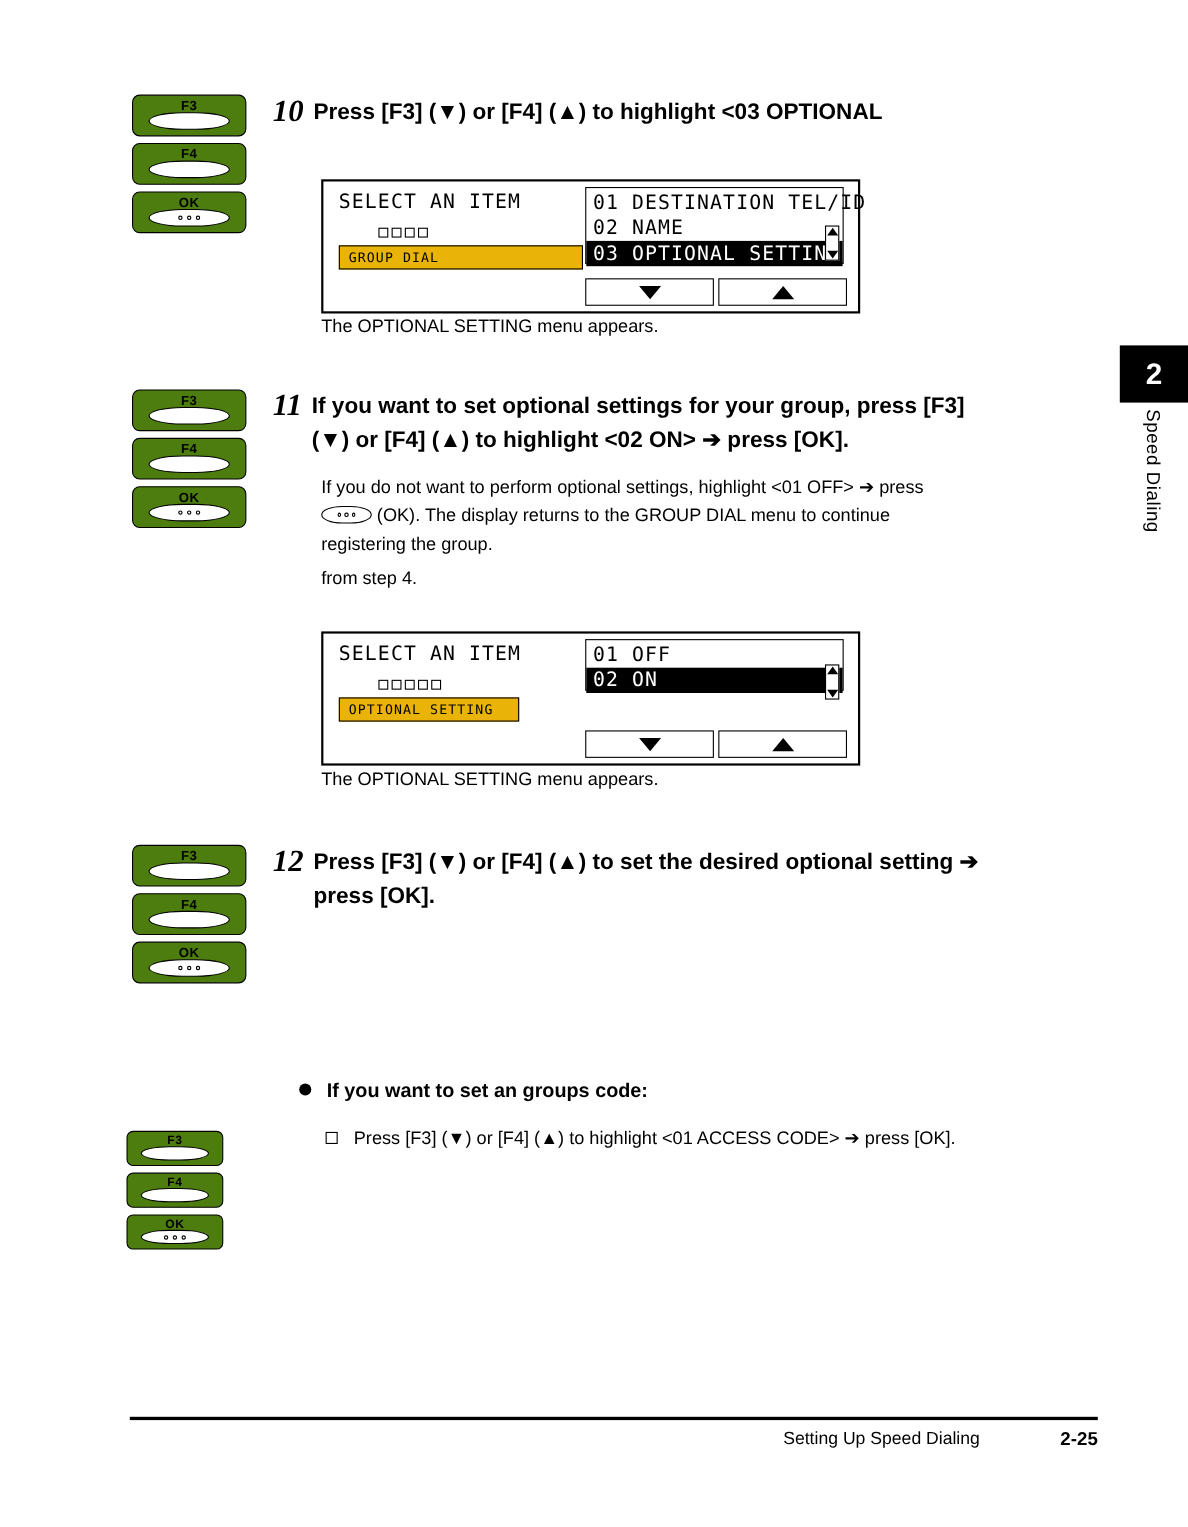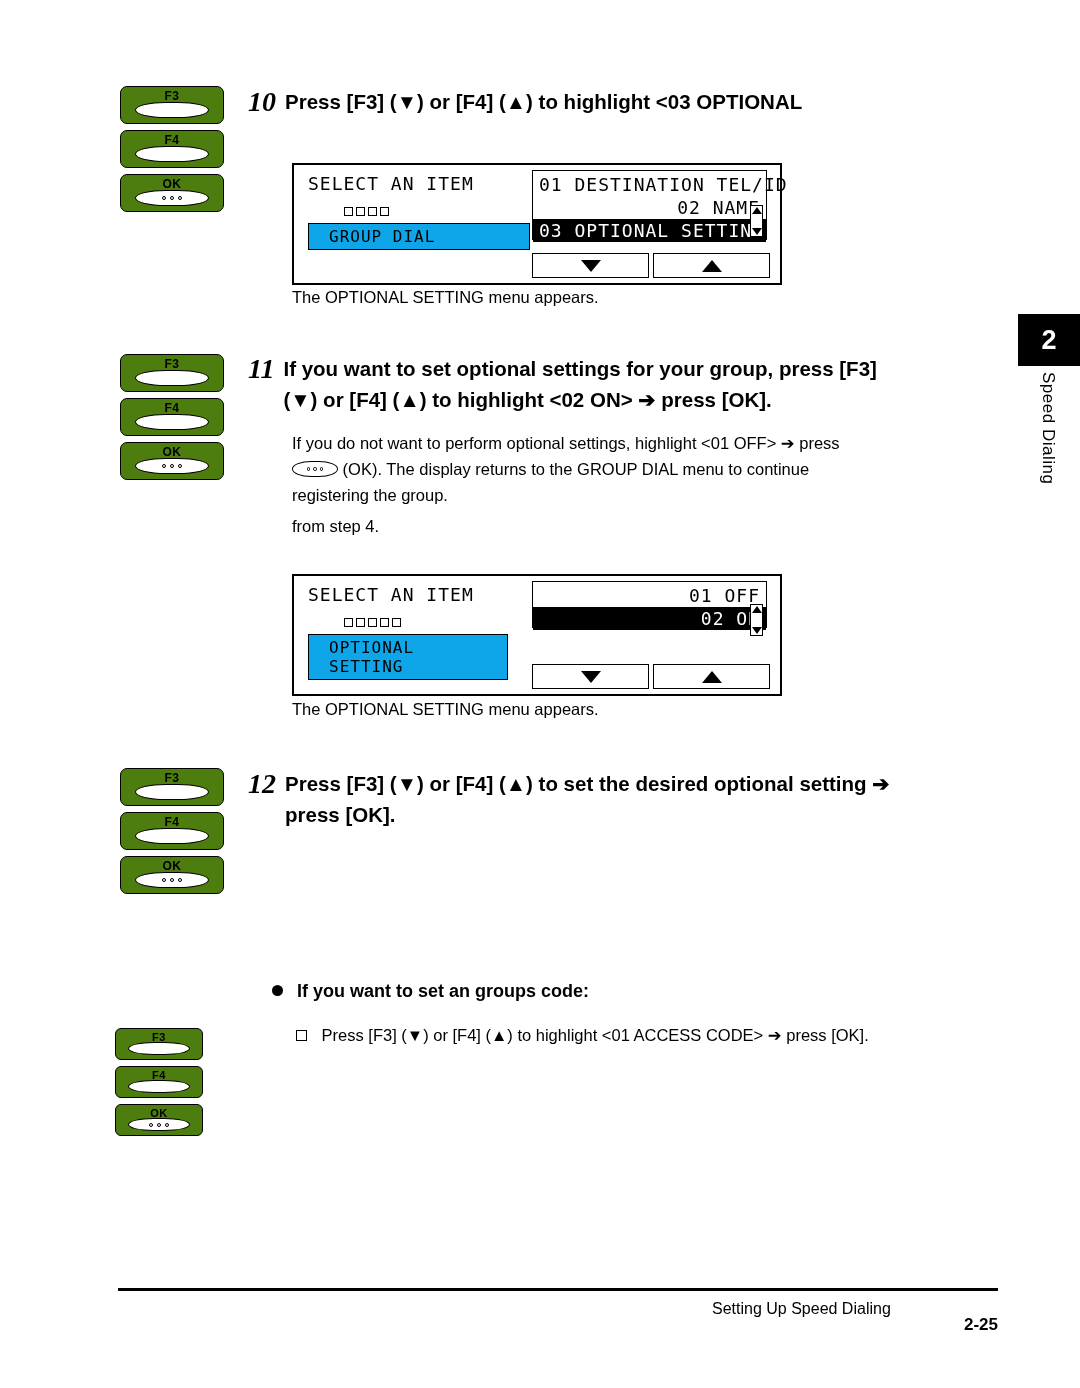--- a/index.html
+++ b/index.html
@@ -157,39 +157,38 @@
   .sq {
     width: 9px;
     height: 9px;
     border: 1.4px solid #000;
     box-sizing: border-box;
   }
   .lcd-field {
     position: absolute;
     left: 14px;
     border: 1.6px solid #000;
-    padding: 3px 20px;
-    font-size: 16px;
+    padding: 3px 8px;
+    font-size: 12px;
     letter-spacing: 1px;
-    background: #0ea5e9;
+    background: #eab308;
     box-sizing: border-box;
   }
   .lcd-list {
     position: absolute;
     border: 1.6px solid #000;
     box-sizing: border-box;
     background: #fff;
     padding: 2px 0 2px 0;
   }
   .lcd-item {
     font-size: 18px;
     letter-spacing: 1px;
     padding: 1px 6px;
     white-space: nowrap;
-    text-align: right;
   }
   .lcd-item.sel {
     background: #000;
     color: #fff;
   }
   .scrollbar {
     position: absolute;
     right: 3px;
     width: 13px;
     border: 1.4px solid #000;
@@ -294,21 +293,20 @@
     position: absolute;
     top: 1300px;
     font-size: 16px;
   }
   .footer-page {
     position: absolute;
     top: 1299px;
     right: 82px;
     font-size: 17px;
     font-weight: bold;
-    margin-top: 16px;
   }
   .sub-head {
     position: absolute;
     font-size: 18px;
     font-weight: bold;
   }
 </style>
 </head>
 <body>
 
@@ -429,21 +427,21 @@
 
   <div class="lcd" style="left:292px; top:574px; width:490px; height:122px;">
     <div class="lcd-left-title">SELECT AN ITEM</div>
     <div class="lcd-squares">
       <span class="sq"></span>
       <span class="sq"></span>
       <span class="sq"></span>
       <span class="sq"></span>
       <span class="sq"></span>
     </div>
-    <div class="lcd-field" style="top:58px; width:200px;">OPTIONAL SETTING</div>
+    <div class="lcd-field" style="top:58px; width:164px;">OPTIONAL SETTING</div>
 
     <div class="lcd-list" style="left:238px; top:5px; width:235px; height:47px;">
       <div class="lcd-item">01 OFF</div>
       <div class="lcd-item sel">02 ON</div>
     </div>
     <div class="scrollbar" style="right:17px; top:28px; height:32px;">
       <span class="tri-up"></span>
       <span class="tri-dn"></span>
     </div>
 

